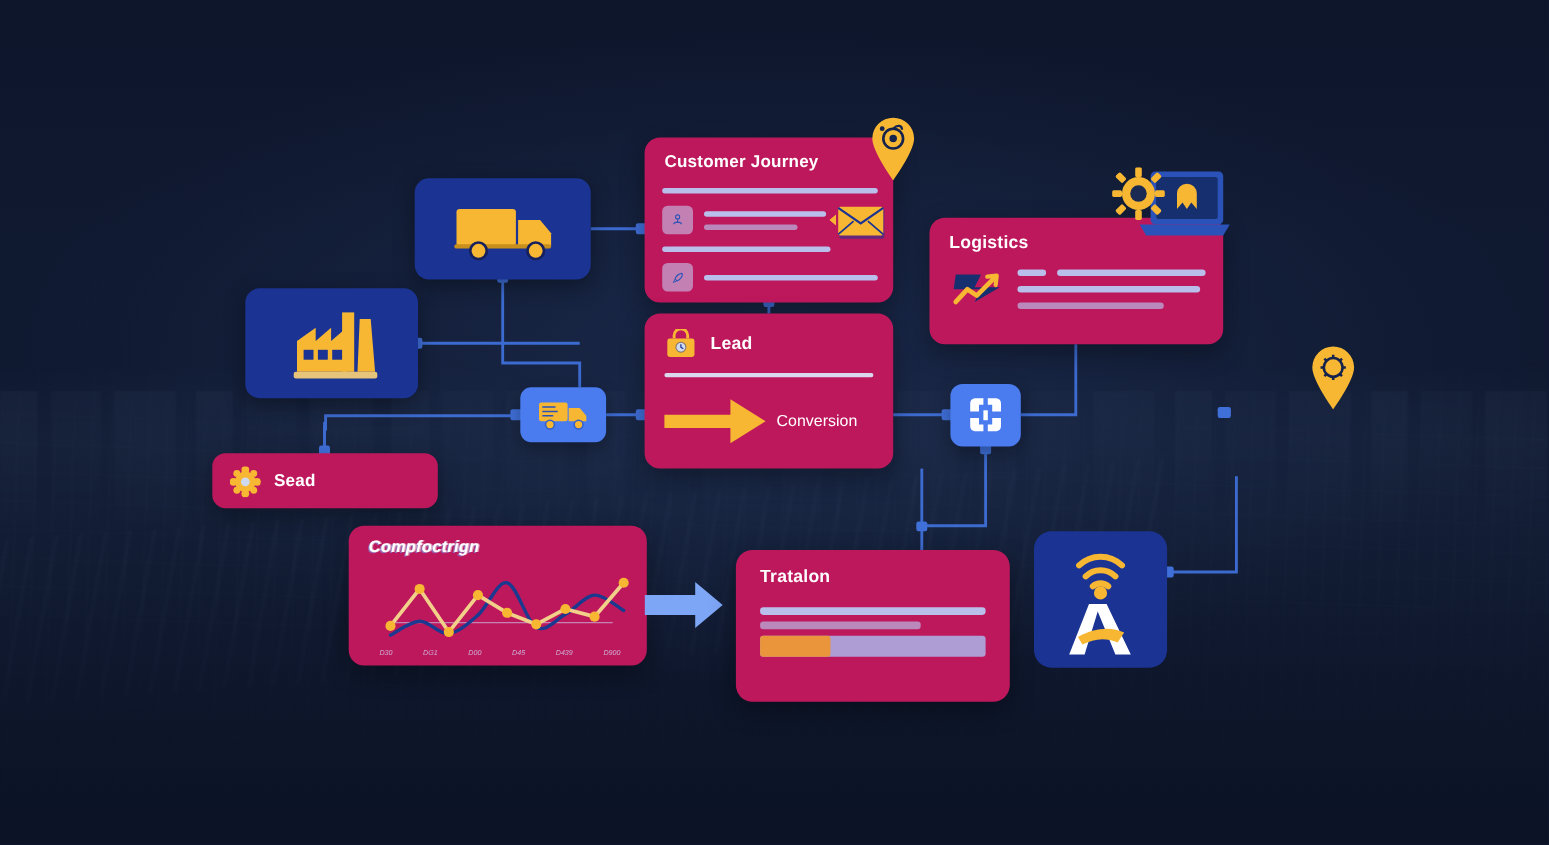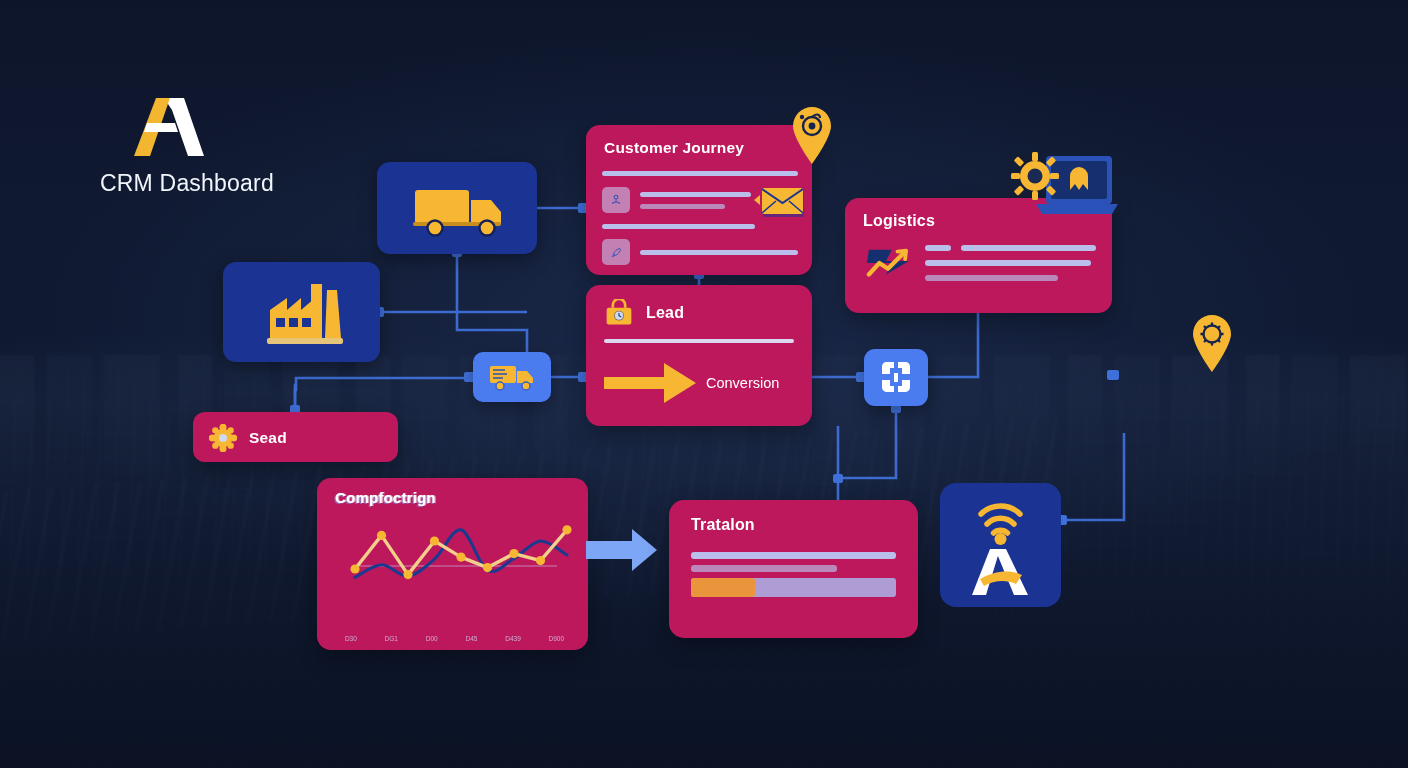--- a/index.html
+++ b/index.html
@@ -108,21 +108,21 @@
 
   
   #tech-services { left: 1035px; top: 347px; width: 180px; height: 86px; }
   #tech-services .card-title { font-size: 15px; }
 
   
   #sead { left: 193px; top: 412px; width: 205px; height: 50px; border-radius: 12px; }
   #sead .card-title { font-size: 15.5px; }
 
   
-  #campaign { left: 317px; top: 478px; width: 271px; height: 172px; }
+  #campaign { left: 317px; top: 478px; width: 271px; height: 127px; font-style: italic; }
   #campaign .card-title {
     font-size: 15px; position: absolute; left: 18px; top: 11px;
     text-shadow: 1.2px 0 0 rgba(255,255,255,.55), -1.2px .6px 0 rgba(120,160,240,.6);
     filter: blur(.25px);
   }
   .chart-ticks {
     position:absolute; left: 14px; right: 10px; bottom: 8px;
     display:flex; justify-content:space-around;
     color: #cfe0fb; font-size: 6.5px; opacity:.72; filter: blur(.5px);
   }
@@ -207,28 +207,20 @@
       <rect x="856" y="372" width="12" height="10" rx="2"></rect>
       <rect x="694" y="270" width="10" height="9" rx="2"></rect>
       <rect x="452" y="248" width="10" height="9" rx="2"></rect>
       <rect x="290" y="405" width="10" height="9" rx="2"></rect>
       <rect x="833" y="474" width="10" height="9" rx="2"></rect>
       <rect x="891" y="404" width="10" height="9" rx="2"></rect>
       <rect x="578" y="372" width="12" height="10" rx="2"></rect>
     </g>
   </svg>
 
-  <div class="brand">
-    <svg class="brand-mark" viewBox="0 0 86 62">
-      <path d="M38 2 L58 2 L78 60 L62 60 L46 14 Z" fill="#ffffff"></path>
-      <path d="M30 2 L44 2 L24 60 L8 60 Z" fill="#f2b630"></path>
-      <path d="M18 36 L52 36 L49 27 L21 27 Z" fill="#ffffff"></path>
-    </svg>
-    <div class="brand-title">CRM Dashboard</div>
-  </div>
 
   <div class="card node-dark" id="truck-node">
     <svg viewBox="0 0 160 92" width="160" height="92">
       <rect x="38" y="28" width="54" height="34" rx="3" fill="#f7b733"></rect>
       <path d="M94 38 H114 L124 50 V62 H94 Z" fill="#f7b733"></path>
       <rect x="36" y="60" width="88" height="4" rx="2" fill="#c98f1c"></rect>
       <circle cx="58" cy="66" r="7.5" fill="#f7b733" stroke="#16205c" stroke-width="2.4"></circle>
       <circle cx="110" cy="66" r="7.5" fill="#f7b733" stroke="#16205c" stroke-width="2.4"></circle>
     </svg>
   </div>

